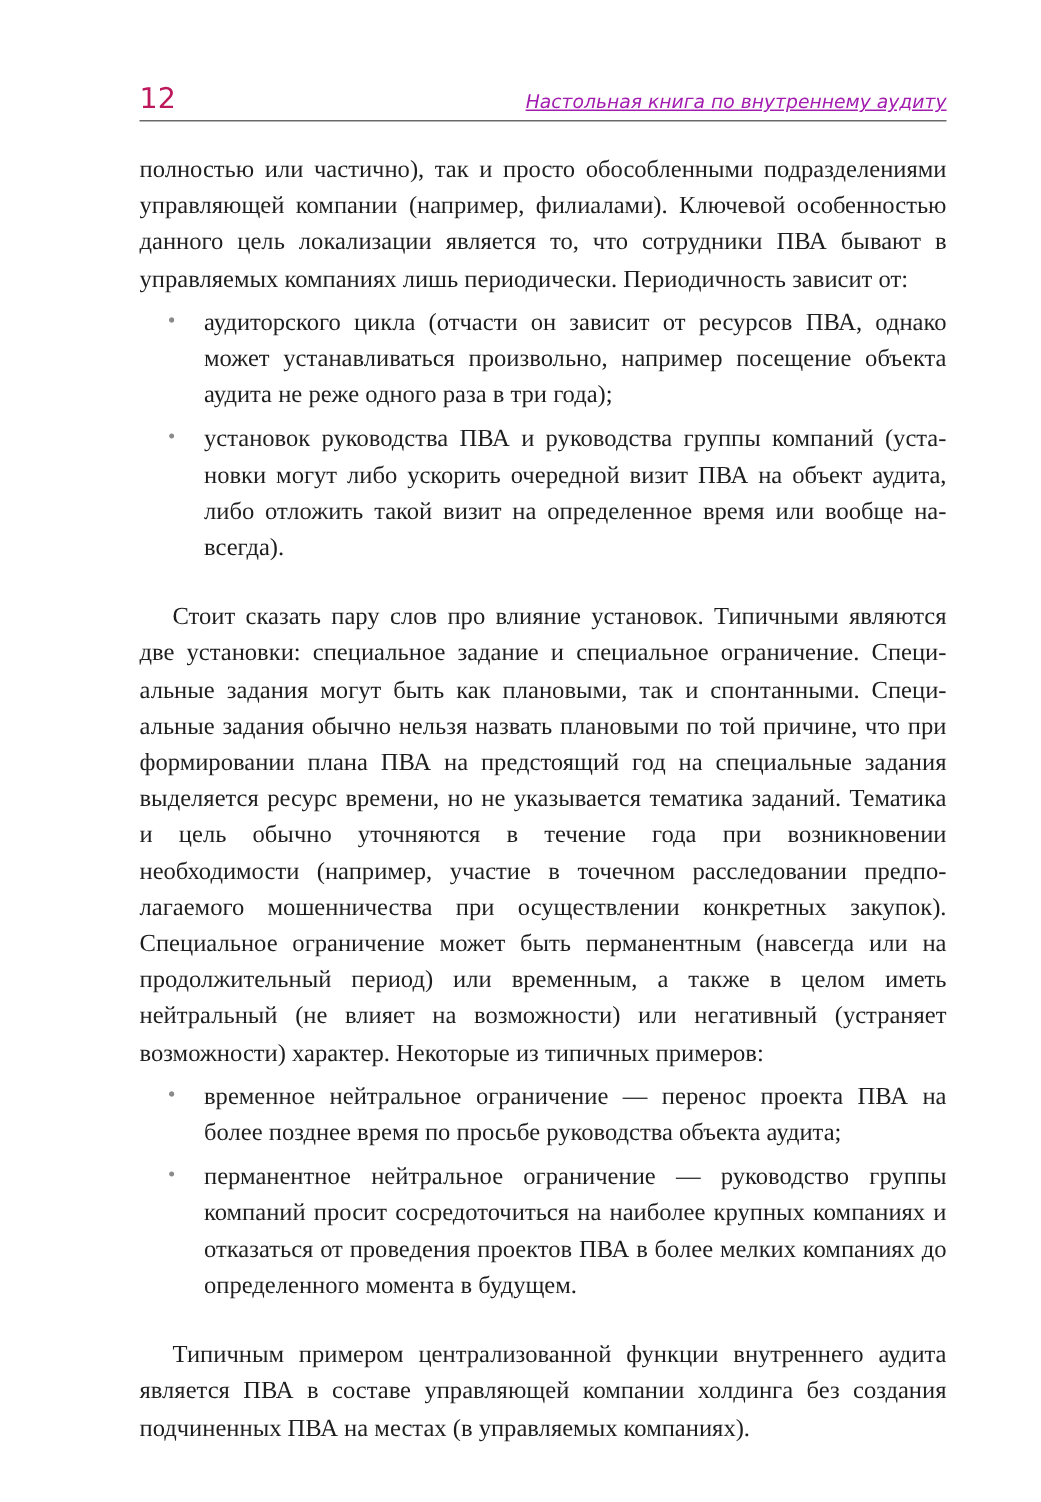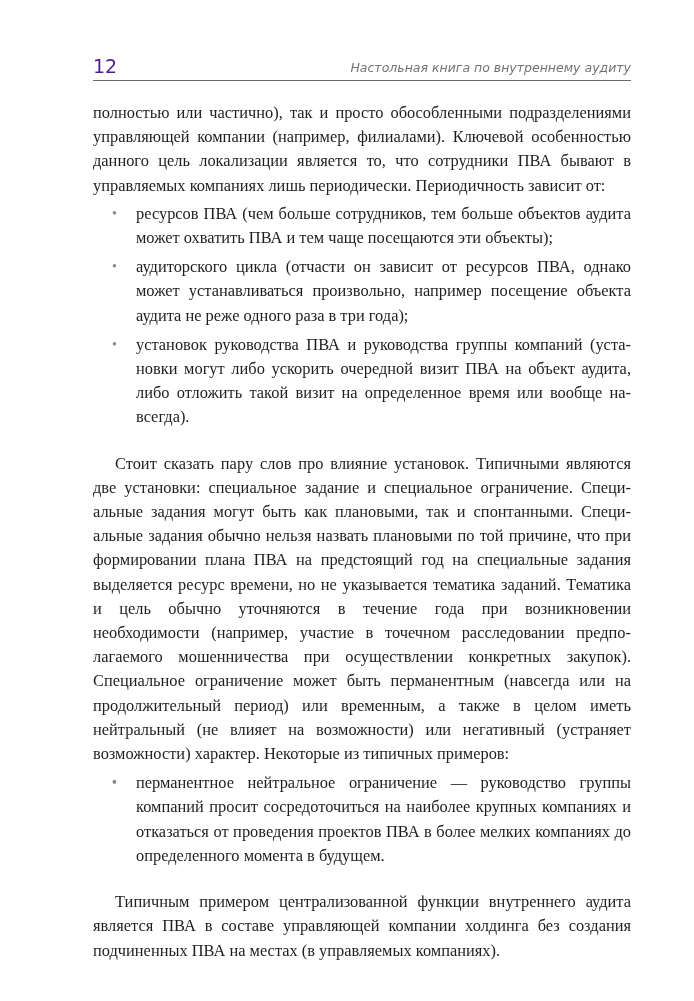--- a/index.html
+++ b/index.html
@@ -1,22 +1,22 @@
 <!DOCTYPE html>
 <html><head>
   <meta charset="utf-8">
   <style>
     html, body { margin: 0; padding: 0; background: #ffffff; }
     body { width: 694px; height: 1001px; position: relative; overflow: hidden; }
     .page { position: absolute; left: 93px; top: 52px; width: 538px; color: #1e1e1e;
       font-family: "Liberation Serif", "DejaVu Serif", serif; }
     .running-head { display: flex; justify-content: space-between; align-items: flex-end;
       border-bottom: 1.5px solid #6a6a6a; padding-bottom: 4px; height: 24px; }
-    .page-number { font-family: "DejaVu Sans", "Liberation Sans", sans-serif; font-size: 19px; line-height: 20px; color: #4c1d95; }
-    .book-title { font-family: "DejaVu Sans", "Liberation Sans", sans-serif; font-style: italic; font-size: 12.5px; color: #737373; line-height: 16px; }
+    .page-number { font-family: "DejaVu Sans", "Liberation Sans", sans-serif; font-size: 19px; line-height: 20px; color: #be185d; }
+    .book-title { font-family: "DejaVu Sans", "Liberation Sans", sans-serif; font-style: italic; font-size: 12.5px; color: #a21caf; line-height: 16px; text-decoration: underline; }
     .body-text { margin-top: 20px; font-size: 16.4px; line-height: 24.2px; text-align: justify; hyphens: manual; }
     p { margin: 0; }
     p.indent { text-indent: 22px; }
     p.gap { margin-top: 22px; }
     ul { list-style: none; margin: 4px 0 0 0; padding: 0 0 0 43px; }
     li { position: relative; margin-bottom: 5px; }
     li .bullet { position: absolute; left: -24px; top: 0; color: #8a8a8a; font-size: 14px; }
   </style>
 </head>
 <body>
@@ -24,28 +24,28 @@
 <div class="page">
   <div class="running-head">
     <span class="page-number">12</span>
     <span class="book-title">Настольная книга по внутреннему аудиту</span>
   </div>
 
   <div class="body-text">
     <p>полностью или частично), так и просто обособленными подразделениями управляющей компании (например, филиалами). Ключевой особенностью данного цель локализации является то, что сотрудники ПВА бывают в управ­ляемых компаниях лишь периодически. Периодичность зависит от:</p>
 
     <ul>
-      <li><span class="bullet">•</span><span>ресурсов ПВА (чем больше сотрудников, тем больше объектов ау­дита может охватить ПВА и тем чаще посещаются эти объекты);</span></li>
+      <li><span class="bullet">•</span></li>
       <li><span class="bullet">•</span><span>аудиторского цикла (отчасти он зависит от ресурсов ПВА, однако может устанавливаться произвольно, например посещение объ­екта аудита не реже одного раза в три года);</span></li>
       <li><span class="bullet">•</span><span>установок руководства ПВА и руководства группы компаний (уста­новки могут либо ускорить очередной визит ПВА на объект аудита, либо отложить такой визит на определенное время или вообще на­всегда).</span></li>
     </ul>
 
     <p class="indent gap">Стоит сказать пару слов про влияние установок. Типичными являются две установки: специальное задание и специальное ограничение. Специ­альные задания могут быть как плановыми, так и спонтанными. Специ­альные задания обычно нельзя назвать плановыми по той причине, что при формировании плана ПВА на предстоящий год на специальные за­дания выделяется ресурс времени, но не указывается тематика заданий. Тематика и цель обычно уточняются в течение года при возникновении необходимости (например, участие в точечном расследовании предпо­лагаемого мошенничества при осуществлении конкретных закупок). Специальное ограничение может быть перманентным (навсегда или на продолжительный период) или временным, а также в целом иметь нейтральный (не влияет на возможности) или негативный (устраняет возможности) характер. Некоторые из типичных примеров:</p>
 
     <ul>
       <li><span class="bullet">•</span></li>
-      <li><span class="bullet">•</span></li>
+      <li><span class="bullet">•</span><span>временное нейтральное ограничение — перенос проекта ПВА на более позднее время по просьбе руководства объекта аудита;</span></li>
       <li><span class="bullet">•</span><span>перманентное нейтральное ограничение — руководство группы компаний просит сосредоточиться на наиболее крупных компа­ниях и отказаться от проведения проектов ПВА в более мелких компаниях до определенного момента в будущем.</span></li>
     </ul>
 
     <p class="indent gap">Типичным примером централизованной функции внутреннего аудита является ПВА в составе управляющей компании холдинга без создания подчиненных ПВА на местах (в управляемых компаниях).</p>
   </div>
 </div>
 
 </body></html>

